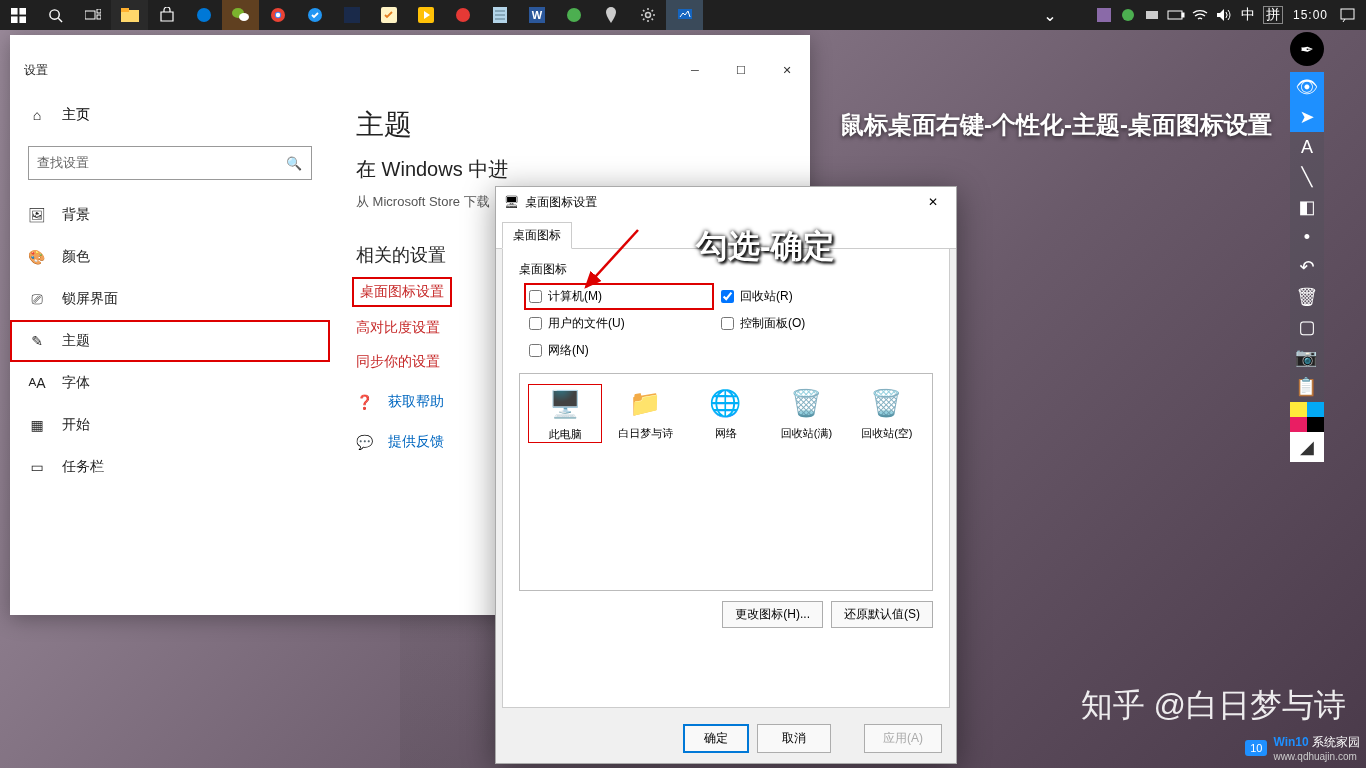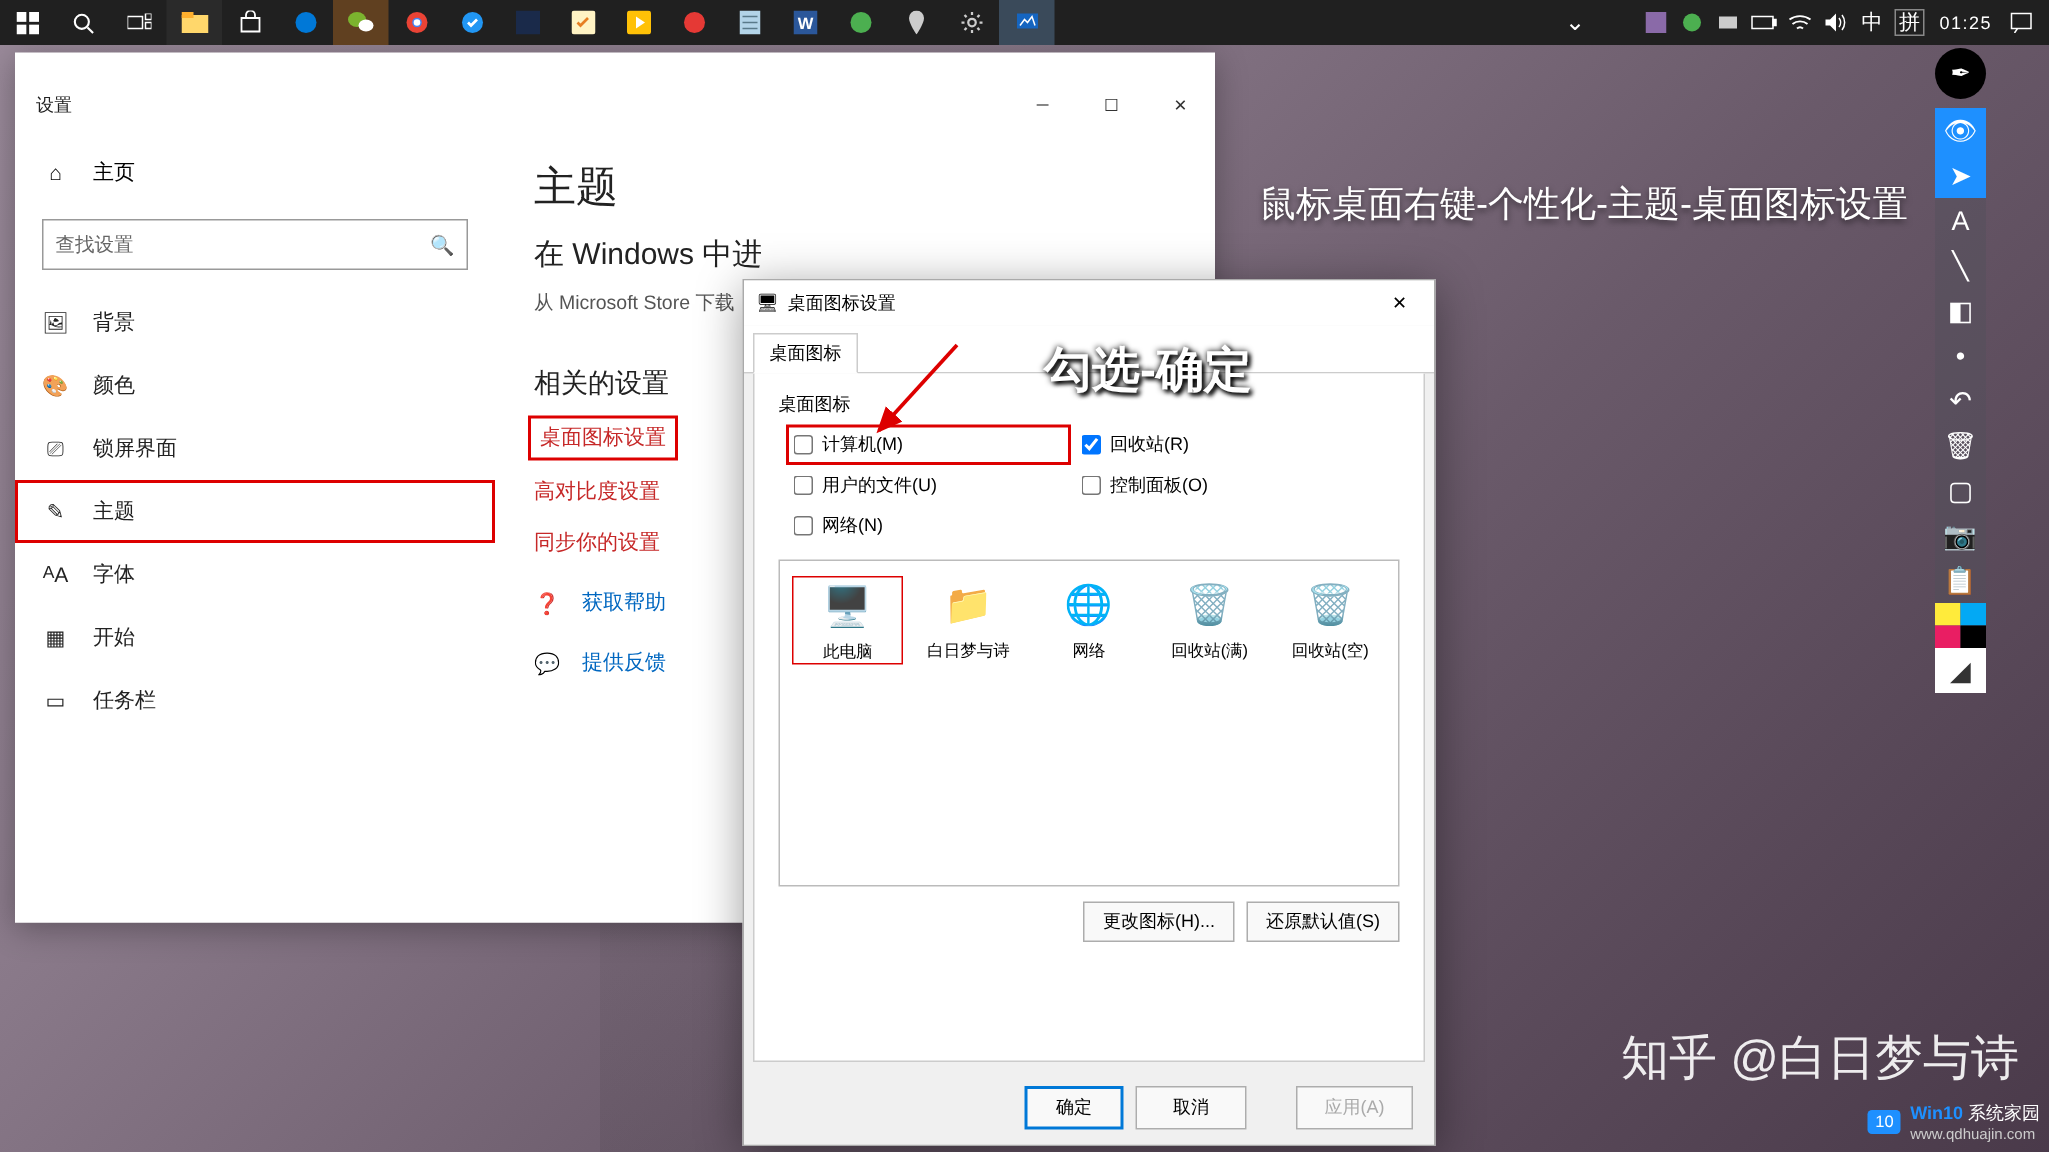--- a/index.html
+++ b/index.html
@@ -66,21 +66,21 @@
 .btn { padding: 4px 12px; font-size: 12px; background: #f9f9f9; border: 1px solid #adadad; cursor: pointer; }
 .btn.primary { border: 2px solid #0078d7; }
 .btn.disabled { color: #aaa; margin-left: 25px; }
 .allow-row { margin-top: 14px; font-size: 12px; display: flex; align-items: center; gap: 6px; }
 .dlg-buttons { padding: 10px 14px; display: flex; gap: 8px; justify-content: flex-end; background: #f0f0f0; }
 
 
 .arrow-svg { position: absolute; left: 576px; top: 222px; z-index: 6; pointer-events: none; }
 
 
-.anno-top { position: absolute; left: 840px; top: 120px; color: #fff; font-size: 24px; font-weight: 400; text-shadow: 0 2px 4px rgba(0,0,0,0.6); z-index: 3; }
+.anno-top { position: absolute; left: 840px; top: 109px; color: #fff; font-size: 24px; font-weight: 700; text-shadow: 0 2px 4px rgba(0,0,0,0.6); z-index: 3; }
 .anno-mid { position: absolute; left: 696px; top: 225px; color: #fff; font-size: 32px; font-weight: 700; text-shadow: 0 0 4px #000, 2px 2px 3px #000; z-index: 7; }
 
 
 .wm-zhihu { position: absolute; right: 20px; bottom: 40px; color: #fff; font-size: 32px; opacity: 0.9; font-weight: 500; z-index: 2; margin-top: 44px; }
 .wm-site { position: absolute; right: 6px; bottom: 6px; display: flex; align-items: center; gap: 6px; z-index: 2; }
 .wm-badge { background: #1e90ff; color: #fff; font-size: 11px; padding: 2px 5px; border-radius: 3px; font-weight: normal; }
 .wm-text { font-size: 12px; color: #fff; }
 .wm-text .d { color: #1e90ff; font-weight: bold; }
 .wm-text .g { color: #ccc; font-size: 10px; display: block; }
 
@@ -245,21 +245,21 @@
         </svg>
       </div>
     <div class="tray-icon">
         <svg width="15" height="14" fill="#fff">
           <path d="M1 5h3l4-4v12l-4-4H1z"></path>
           <path d="M10 4a5 5 0 010 6M12 2a8 8 0 010 10" fill="none" stroke="#fff"></path>
         </svg>
       </div>
     <div class="tray-icon" style="font-size:14px">中</div>
     <div class="tray-icon" style="font-size:14px; border:1px solid #888; width:20px; height:18px">拼</div>
-    <div class="clock">01:25</div>
+    <div class="clock">15:00</div>
     <div class="tray-icon">
         <svg width="15" height="14" fill="none" stroke="#fff">
           <rect x="1" y="1" width="13" height="10"></rect>
           <path d="M5 11l-2 3"></path>
         </svg>
       </div>
   </div>
 </div>
 
 <div class="settings-window">

